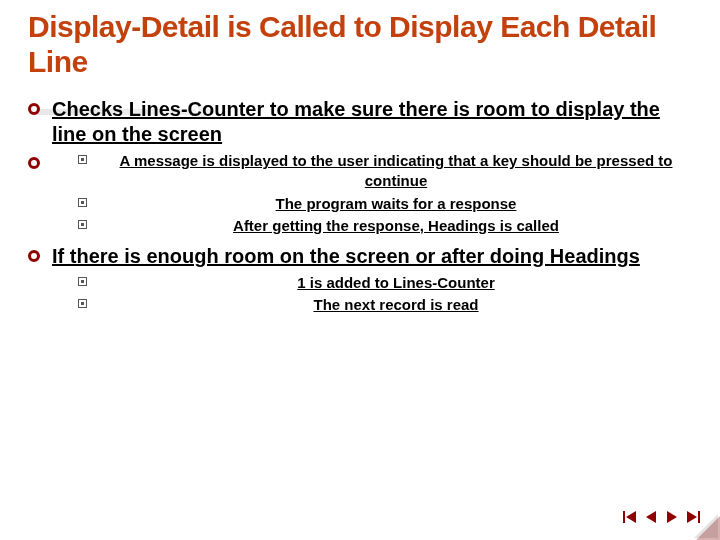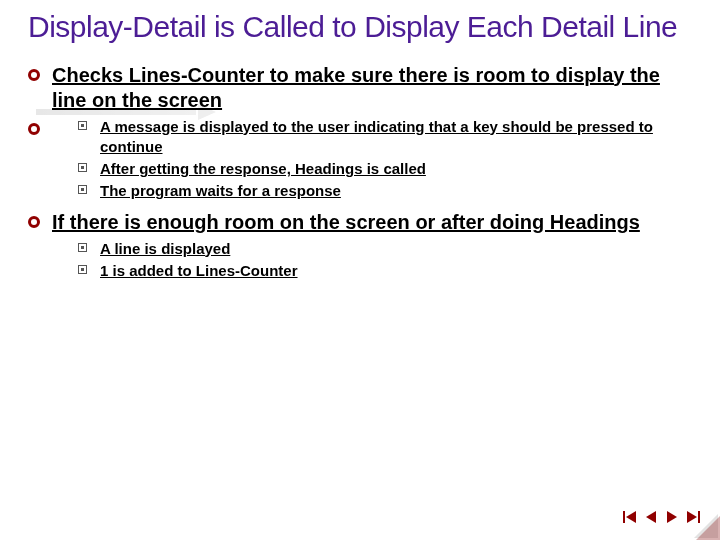--- a/index.html
+++ b/index.html
@@ -9,24 +9,24 @@
     font-family:Verdana,Geneva,sans-serif;
     color:#000;
     position:relative;
     overflow:hidden;
   }
   .slide{
     padding:10px 28px 0 28px;
     box-sizing:border-box;
   }
   .title{
-    font-weight:400;
+    font-weight:700;
     font-size:30px;
     line-height:1.15;
-    color:#4c1d95;
+    color:#c2410c;
     margin:0 0 18px 0;
     letter-spacing:-0.5px;
   }
   .arrow{
     position:absolute;
     left:36px;top:106px;
     width:180px;height:12px;
     opacity:0.35;
   }
   .arrow .shaft{
@@ -59,20 +59,21 @@
     position:absolute;left:0;top:6px;
     width:12px;height:12px;
     border:3px solid #900000;
     border-radius:50%;
     box-sizing:border-box;
   }
   ul.lvl2{
     list-style:none;
     margin:4px 0 8px 0;
     padding:0 0 0 26px;
+    text-align:center;
   }
   ul.lvl2 > li{
     position:relative;
     padding-left:22px;
     font-weight:700;
     font-size:15px;
     line-height:1.35;
     margin-bottom:2px;
   }
   ul.lvl2 > li::before{
@@ -128,29 +129,29 @@
       <div class="head"></div>
   </div>
 
   <ul class="lvl1">
     <li>
       <span>Checks Lines-Counter to make sure there is room to display the line on the screen</span>
     </li>
     <li>
       <ul class="lvl2">
         <li>A message is displayed to the user indicating that a key should be pressed to continue</li>
+        <li>The program waits for a response</li>
         <li>After getting the response, Headings is called</li>
-        <li>The program waits for a response</li>
       </ul>
     </li>
     <li>
       <span>If there is enough room on the screen or after doing Headings</span>
       <ul class="lvl2">
-        <li>A line is displayed</li>
         <li>1 is added to Lines-Counter</li>
+        <li>The next record is read</li>
       </ul>
     </li>
   </ul>
 </div>
 
 <div class="nav">
   <div class="btn" title="first-slide">
     <svg width="16" height="16">
       <rect x="1" y="2" width="2" height="12" fill="#900000"></rect>
       <polygon points="14,2 14,14 4,8" fill="#900000"></polygon>

